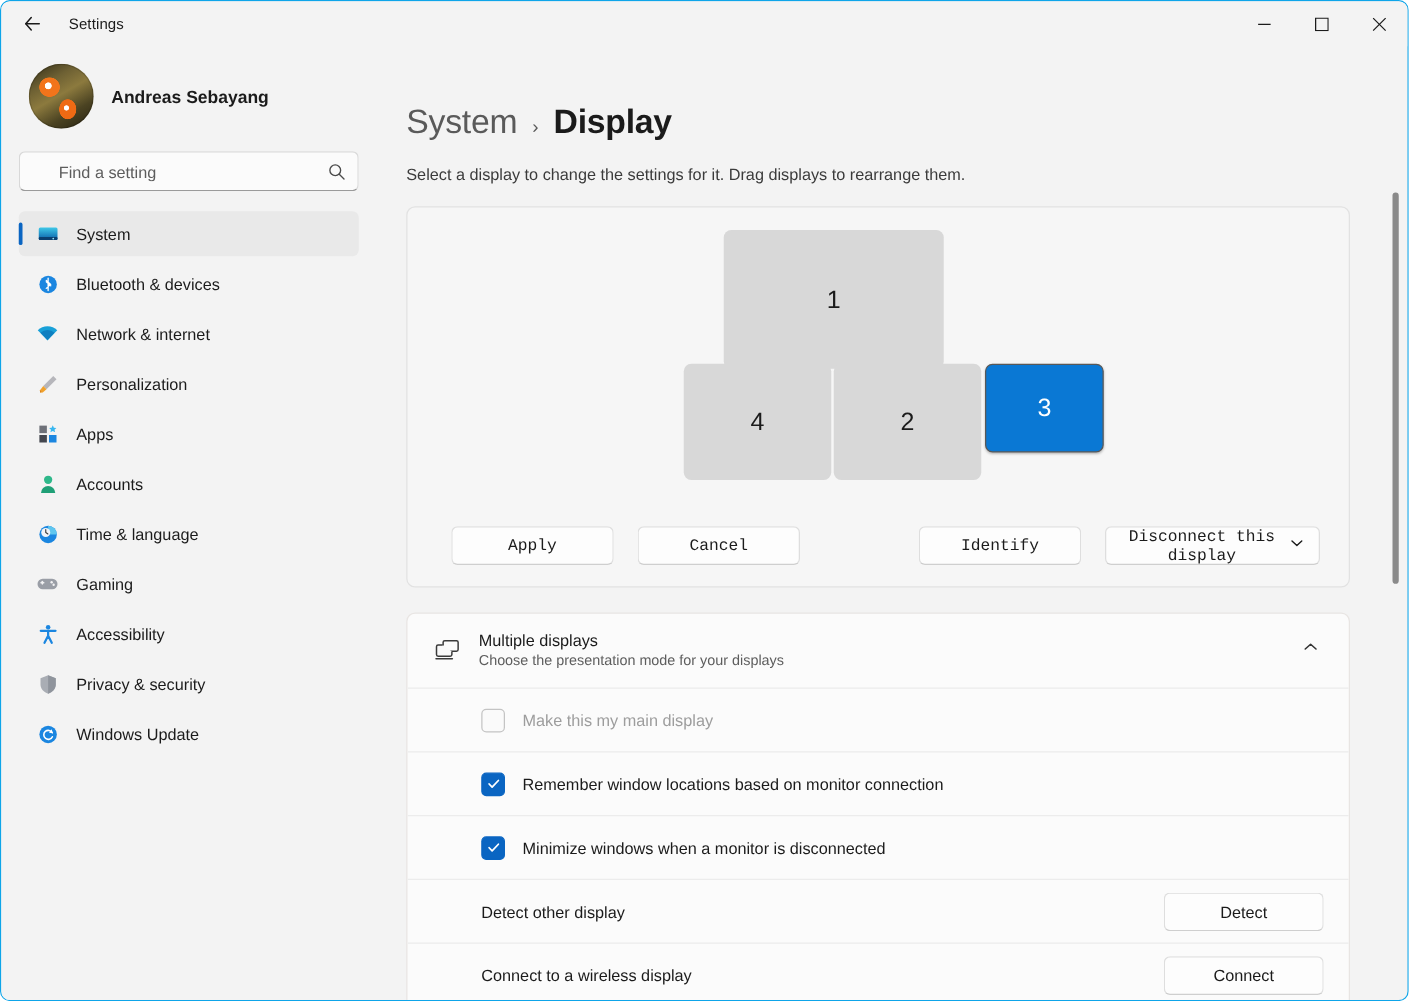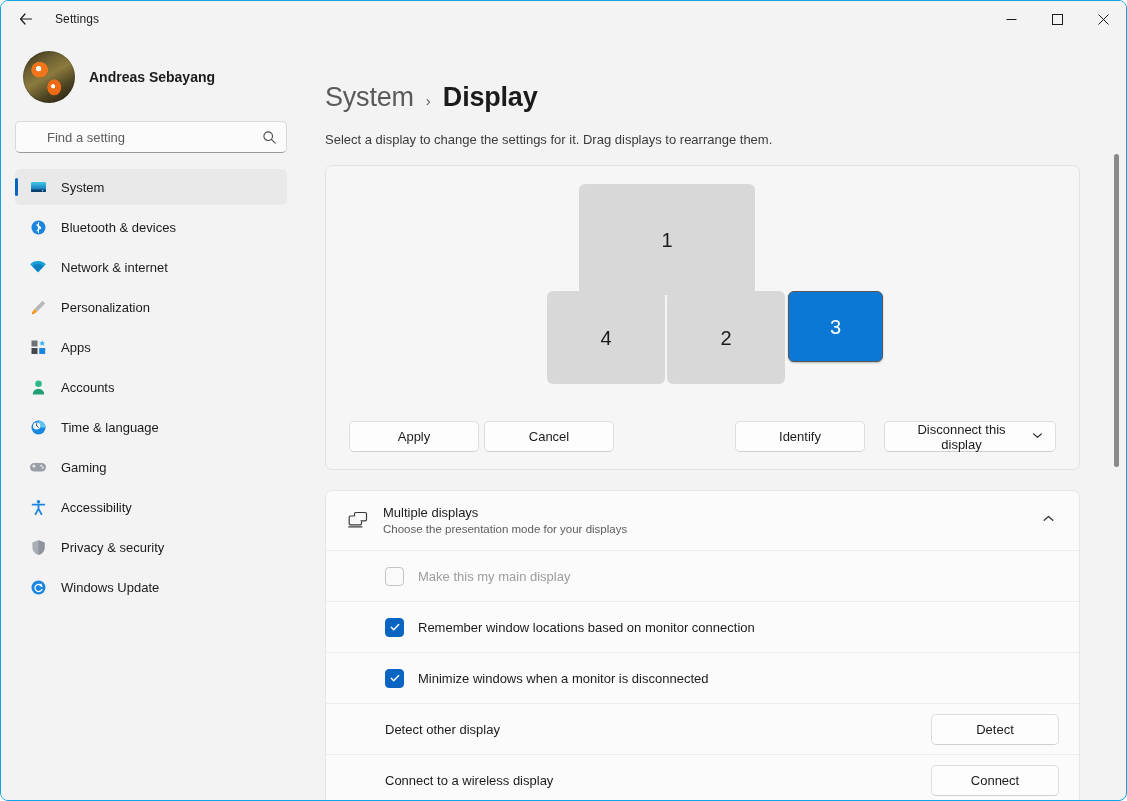--- a/index.html
+++ b/index.html
@@ -125,36 +125,36 @@
   }
   .monitor.selected {
     background: #0a78d4;
     color: #ffffff;
     border: 1px solid #585858;
     box-shadow: 0 1px 2px rgba(0,0,0,.25);
   }
   .m-num { font-size: 20px; line-height: 1; }
 
   .panel-actions {
-    position: absolute; left: 0; right: 0; bottom: 17px;
-    display: flex; padding: 0 23px;
+    position: absolute; left: 12px; right: 0; bottom: 17px;
+    display: flex; padding: 0 23px; font-family: Liberation Mono, monospace;
   }
   .btn {
     height: 31px; min-width: 84px; padding: 0 20px;
     background: #fdfdfd;
     border: 1px solid #dededé;
     border: 1px solid #dedede;
     border-bottom-color: #cfcfcf;
     border-radius: 5px;
     font-family: inherit; font-size: 13px; color: #1b1b1b;
     cursor: pointer;
     display: inline-flex; align-items: center; justify-content: center;
   }
   .btn.apply { width: 130px; }
-  .btn.cancel { width: 130px; margin-left: 5px; }
+  .btn.cancel { width: 130px; margin-left: 19px; }
   .btn.identify { width: 130px; margin-left: auto; }
   .btn.dropdown {
     width: 172px; margin-left: 19px;
     justify-content: space-between; padding: 0 12px 0 14px;
   }
   .dd-chevron { margin-left: 8px; }
 
   
   .card {
     margin-top: 20px;

